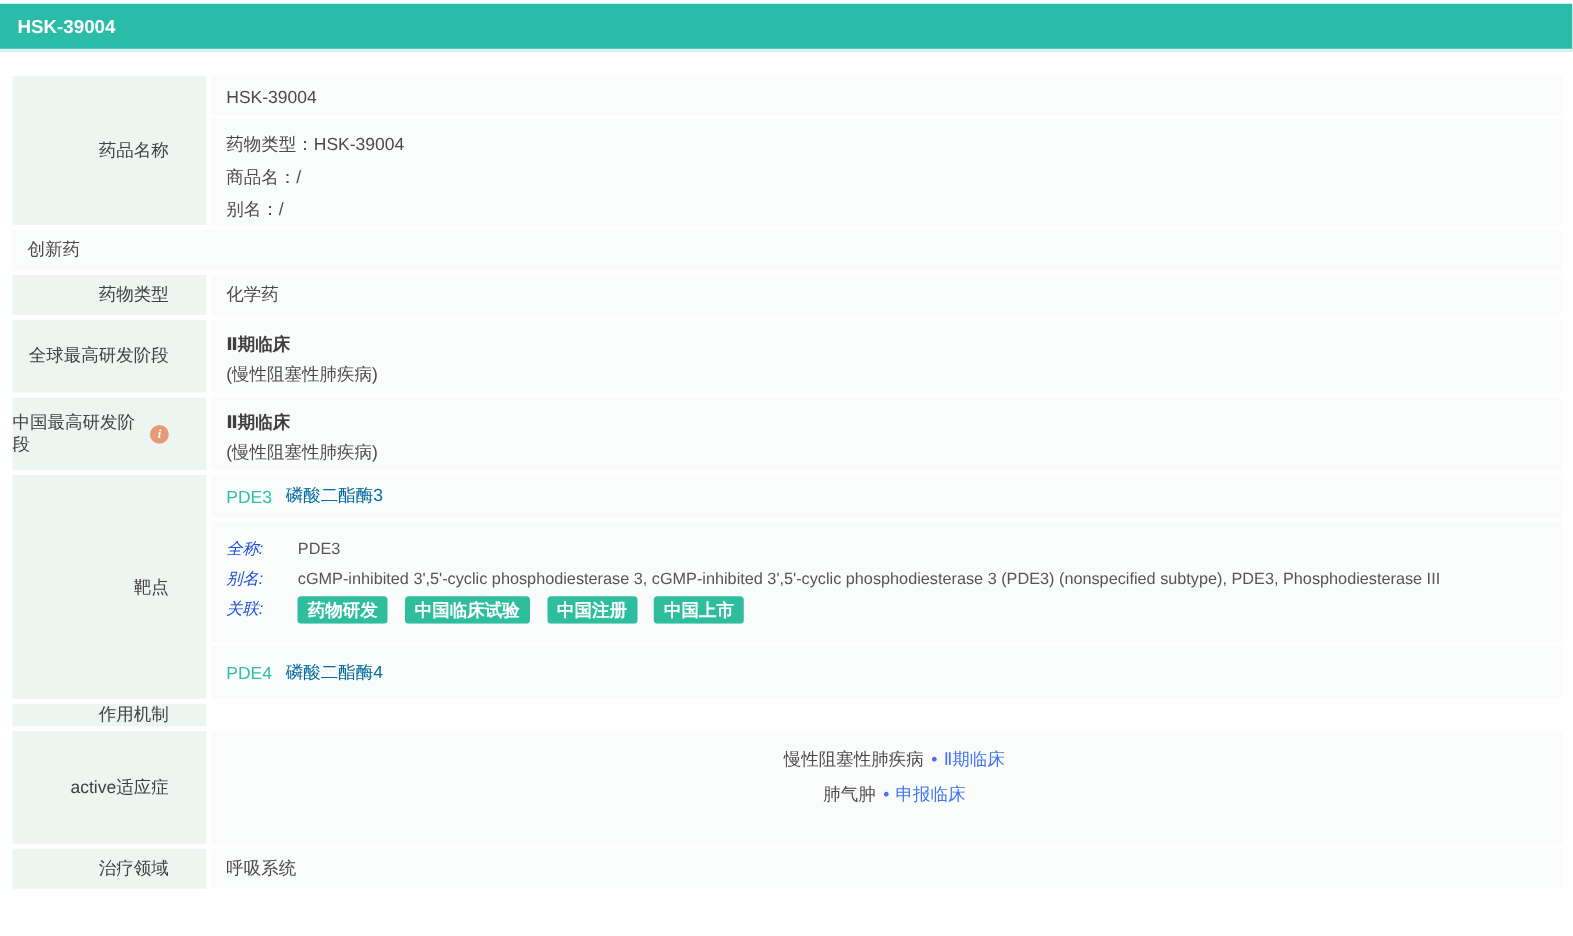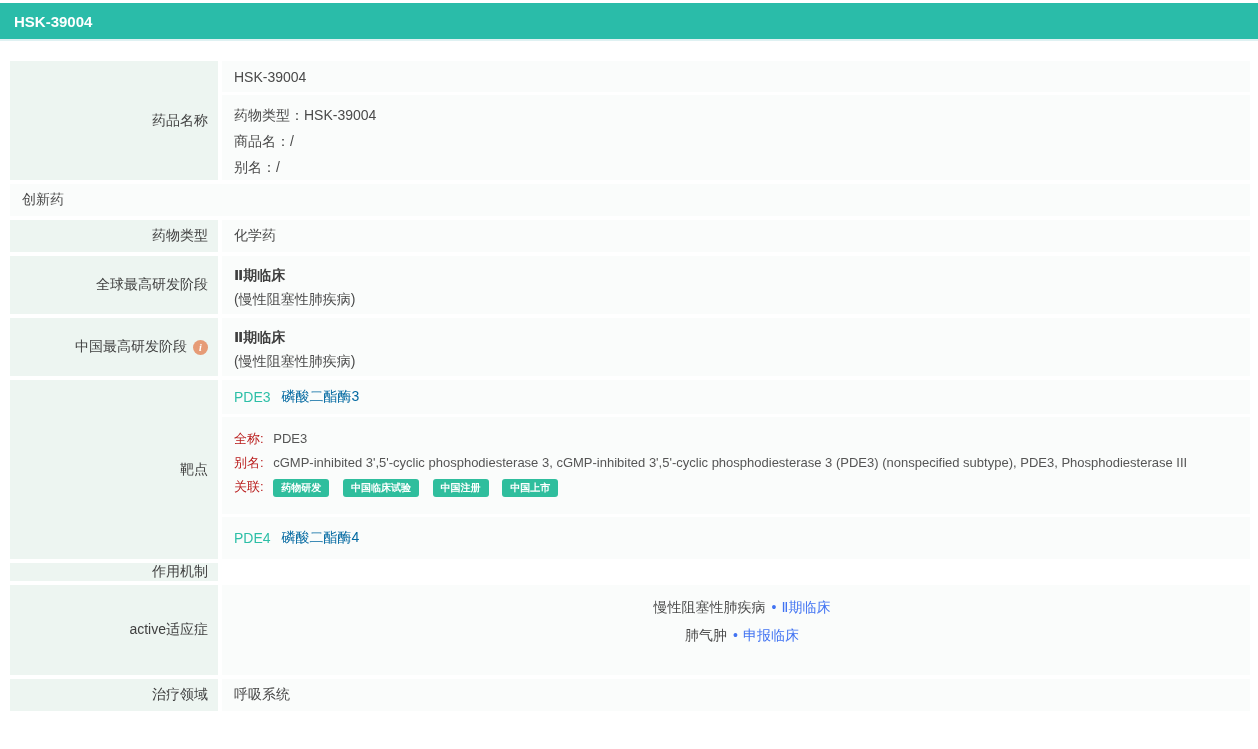--- a/index.html
+++ b/index.html
@@ -10,23 +10,23 @@
     margin-top:3px; height:38px; background:#2abca9; color:#ffffff;
     display:flex; align-items:center; padding-left:14px;
     font-size:15px; font-weight:bold;
     border-bottom:2px solid #dff1f2;
   }
 
   .info-table { margin:20px 8px 0 10px; }
 
   .row { display:flex; margin-bottom:4px; }
   .label-cell {
-    width:208px; flex-shrink:0; background:#edf5f1; color:#414141;
+    width:155px; flex-shrink:0; background:#edf5f1; color:#414141;
     display:flex; align-items:center; justify-content:flex-end;
-    text-align:left; padding-right:10px; margin-right:4px;
+    text-align:left; padding-right:30px; margin-right:4px;
   }
   .value-cell { flex:1; display:flex; flex-direction:column; min-width:0; }
   .vblock { background:#fafcfb; padding-left:12px; }
   .vblock + .vblock { margin-top:3px; }
   .vcenter { display:flex; align-items:center; }
 
   
   .h32 { min-height:32px; }
   .h58 { min-height:58px; }
 
@@ -35,29 +35,29 @@
   .name-fields .fline { line-height:26px; }
 
   .phase-block { padding-top:7px; }
   .phase-line { font-weight:bold; color:#3f3f3f; line-height:24px; }
   .phase-ind { line-height:24px; }
 
   .target-head { min-height:34px; }
   .target-head.second { min-height:42px; }
   .target-detail { min-height:97px; padding-top:10px; font-size:13px; }
   .target-detail .dline { line-height:24px; white-space:nowrap; overflow:hidden; }
-  .dlabel { color:#b91c1c; margin-right:6px; }
+  .dlabel { color:#1d4ed8; margin-right:24px;font-style:italic; }
   .dvalue { color:#555555; }
 
   .link-teal { color:#2dbfa7; cursor:pointer; text-decoration:none; }
   .target-cn { margin-left:11px; color:#0369a1; }
 
   .tag {
     display:inline-block; background:#2fbe9d; color:#ffffff; font-weight:bold;
-    font-size:10px; line-height:1; padding:4px 8px; border-radius:3px;
+    font-size:14px; line-height:1; padding:4px 8px; border-radius:3px;
     margin-right:10px; cursor:pointer; vertical-align:middle;
   }
 
   .mech-block { min-height:56px; padding-top:6px; }
   .mech-block .mline { line-height:28px; }
 
   .ind-block { min-height:90px; padding-top:8px;text-align:center; }
   .ind-block .iline { line-height:28px; }
   .link-blue { color:#4173f2; cursor:pointer; text-decoration:none; }
   .bullet { color:#4173f2; margin:0 5px 0 6px; }

